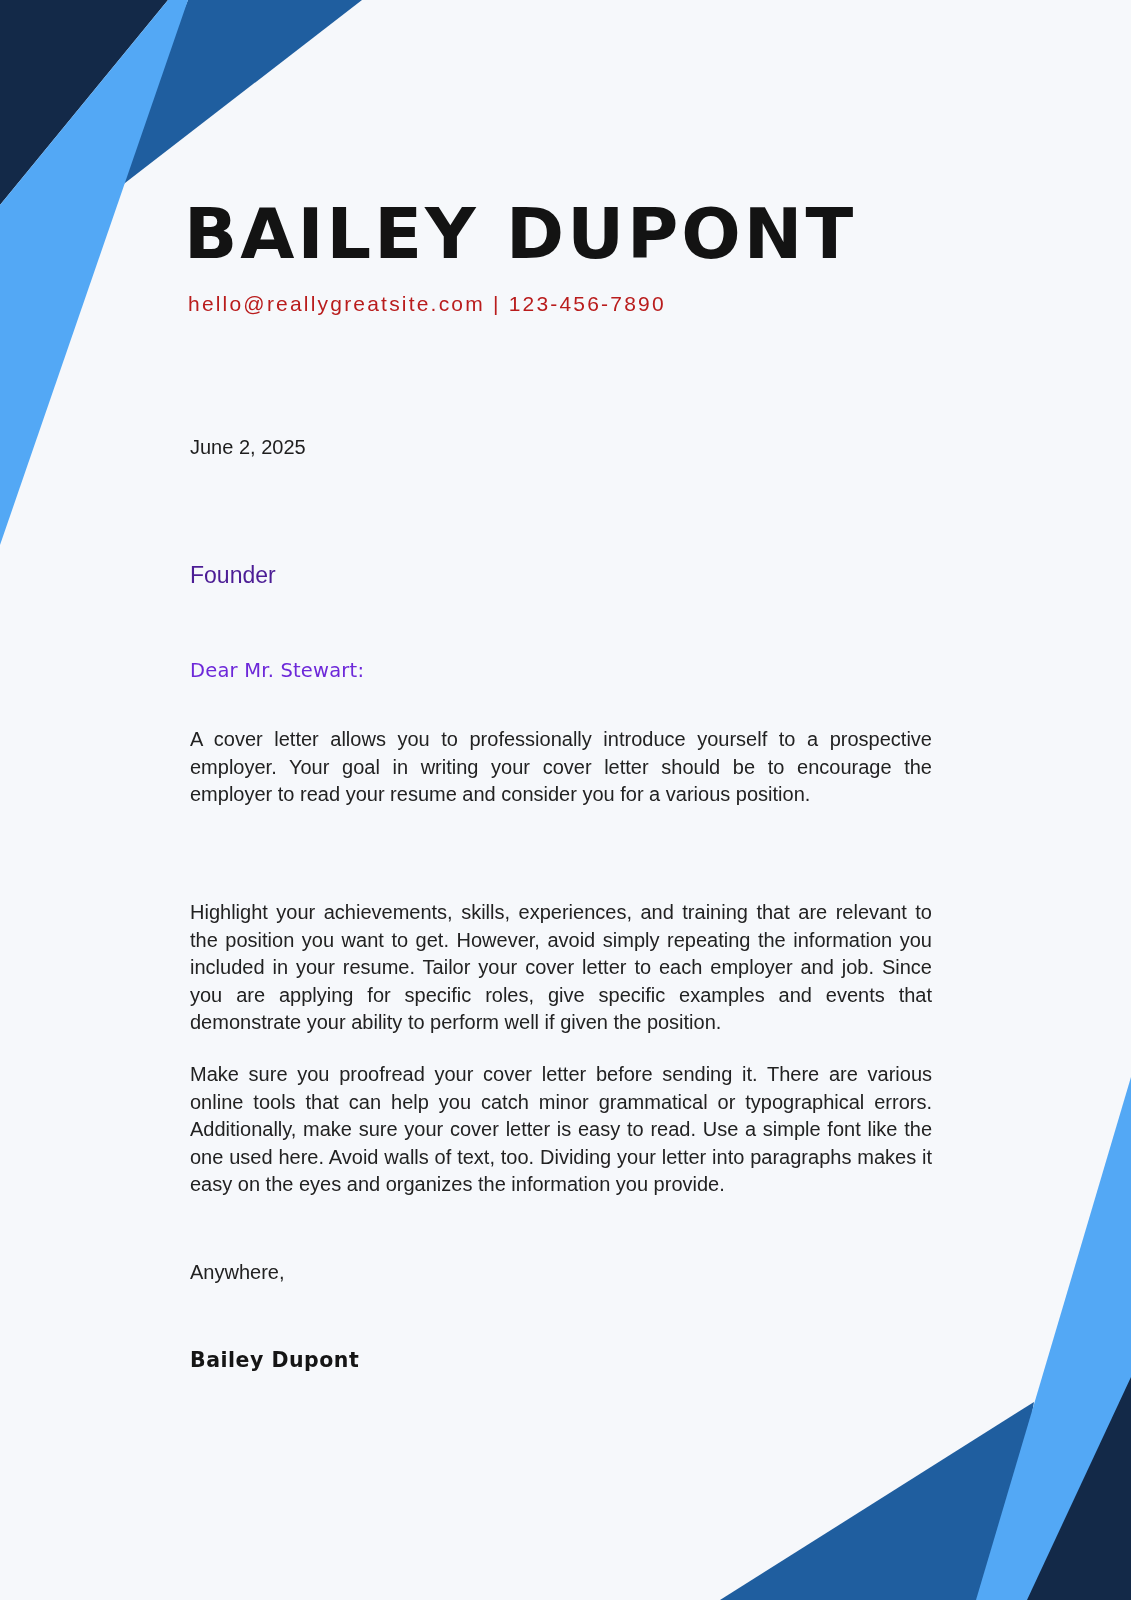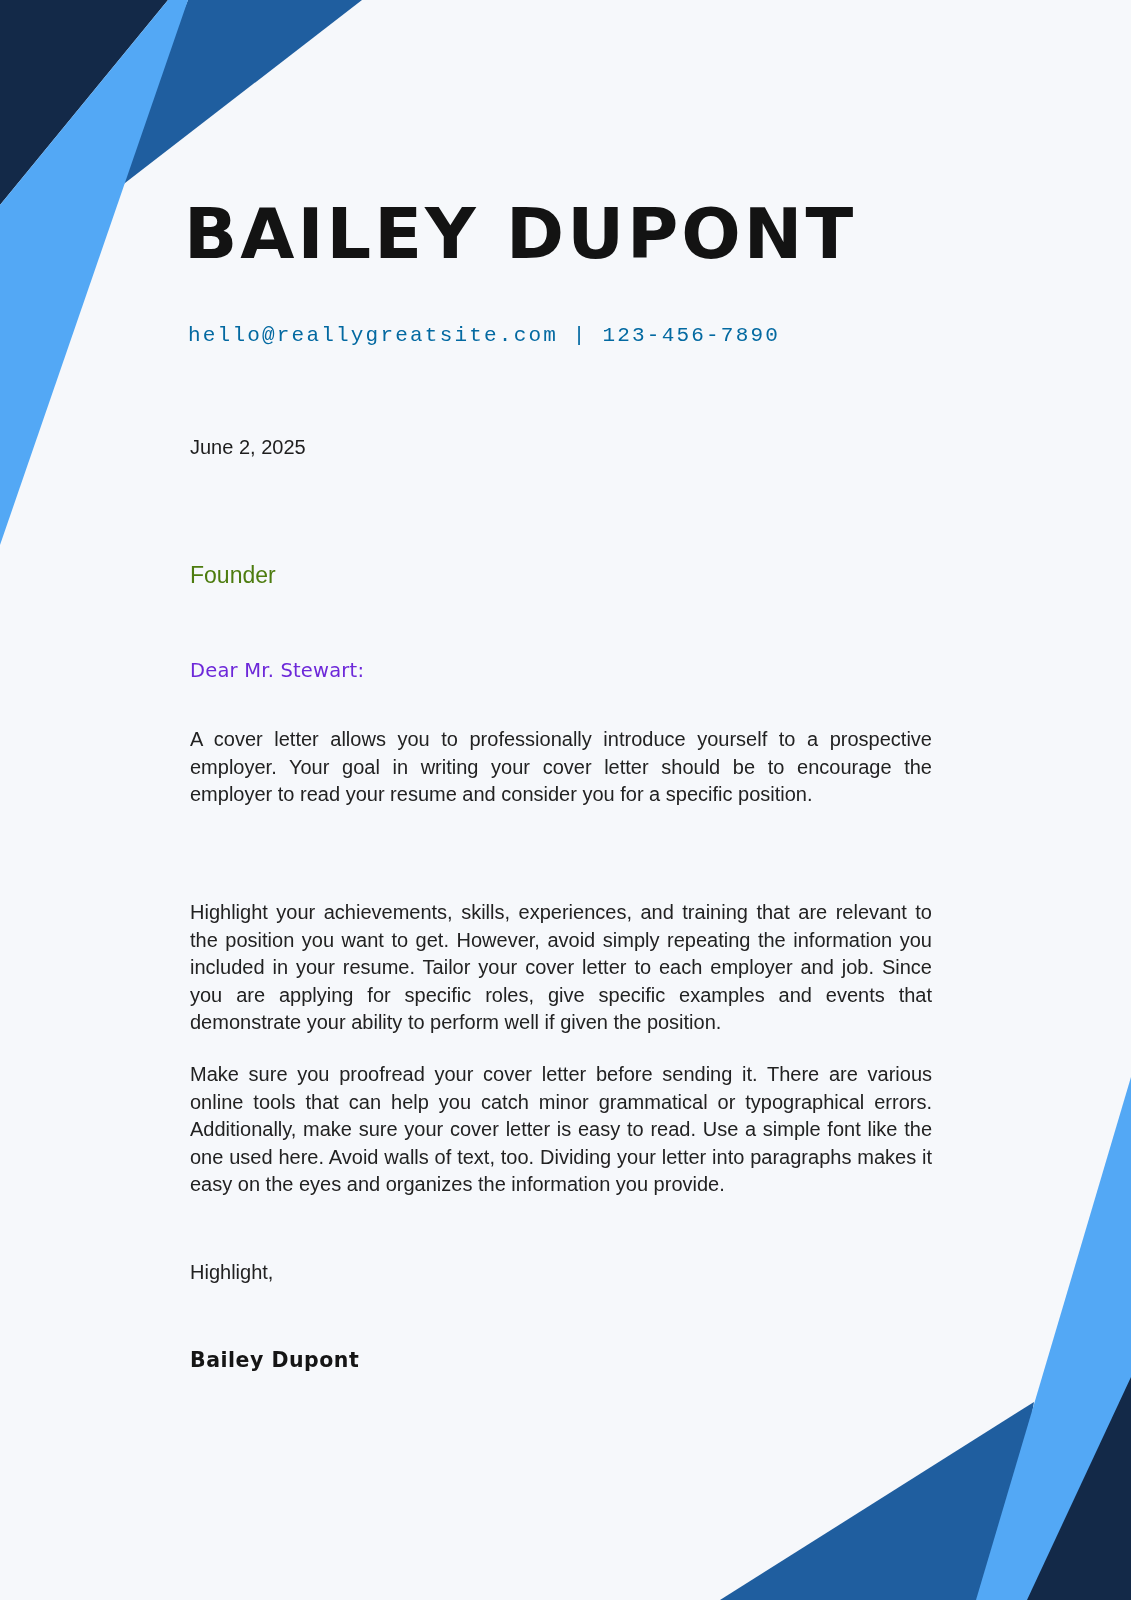--- a/index.html
+++ b/index.html
@@ -26,46 +26,45 @@
     margin: 0;
     font-family: "DejaVu Sans", "Liberation Sans", sans-serif;
     font-weight: bold;
     font-size: 70px;
     line-height: 1.1;
     letter-spacing: 3px;
     color: #131313;
     white-space: nowrap;
   }
   .contact {
-    left: 188px; top: 324px;
+    left: 188px; top: 292px;
     font-size: 21px;
     letter-spacing: 2.2px;
-    color: #0369a1;
+    color: #b91c1c;
     white-space: nowrap;
-    font-family: Liberation Mono, monospace;
   }
   .date {
     left: 190px; top: 436px;
     font-size: 20px;
     color: #1e1e1e;
   }
   .recipient-name {
     left: 187px; top: 508px;
     margin: 0;
     font-family: "DejaVu Sans", "Liberation Sans", sans-serif;
     font-weight: bold;
     font-size: 31px;
     letter-spacing: 0.5px;
     color: #151515;
     white-space: nowrap;
   }
   .recipient-title {
     left: 190px; top: 562px;
     font-size: 23px;
-    color: #4d7c0f;
+    color: #4c1d95;
   }
   .company-block {
     left: 705px; top: 512px;
     width: 230px;
     font-size: 19.5px;
     line-height: 27px;
     color: #1c1c1c;
   }
   .salutation {
     left: 190px; top: 659px;
@@ -125,24 +124,24 @@
     <div class="abs contact">hello@reallygreatsite.com | 123-456-7890</div>
 
     <div class="abs date">June 2, 2025</div>
 
 
     <div class="abs recipient-title">Founder</div>
 
 
     <div class="abs salutation">Dear Mr. Stewart:</div>
 
-    <p class="abs body-par par-1">A cover letter allows you to professionally introduce yourself to a prospective employer. Your goal in writing your cover letter should be to encourage the employer to read your resume and consider you for a specific position.</p>
+    <p class="abs body-par par-1">A cover letter allows you to professionally introduce yourself to a prospective employer. Your goal in writing your cover letter should be to encourage the employer to read your resume and consider you for a various position.</p>
 
     <p class="abs body-par par-2">Highlight your achievements, skills, experiences, and training that are relevant to the position you want to get. However, avoid simply repeating the information you included in your resume. Tailor your cover letter to each employer and job. Since you are applying for specific roles, give specific examples and events that demonstrate your ability to perform well if given the position.</p>
 
     <p class="abs body-par par-3">Make sure you proofread your cover letter before sending it. There are various online tools that can help you catch minor grammatical or typographical errors. Additionally, make sure your cover letter is easy to read. Use a simple font like the one used here. Avoid walls of text, too. Dividing your letter into paragraphs makes it easy on the eyes and organizes the information you provide.</p>
 
-    <div class="abs closing">Highlight,</div>
+    <div class="abs closing">Anywhere,</div>
 
     <div class="abs signature">Bailey Dupont</div>
 
   </div>
 </div>
 
 </body></html>

